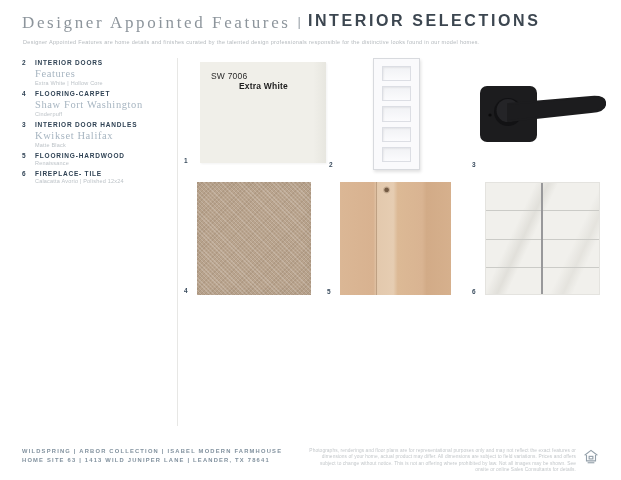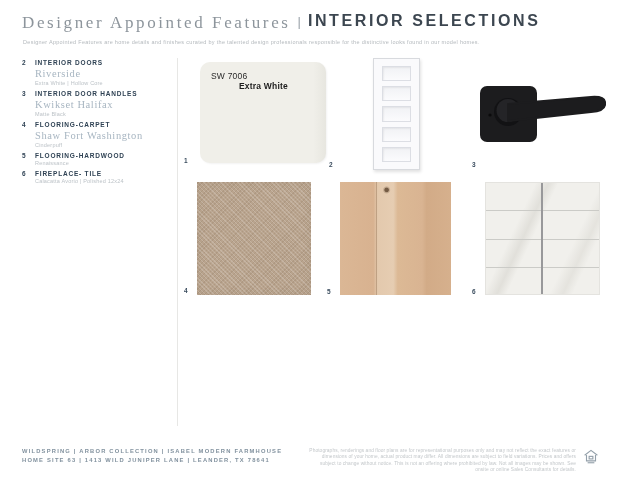--- a/index.html
+++ b/index.html
@@ -41,21 +41,21 @@
   .v-divider { position:absolute; left:177px; top:58px; width:1px; height:368px; background:#e7e7e5; }
 
   
   .swatch-num { position:absolute; font-size:6.5px; font-weight:bold; color:#3a4c5e; }
 
   .paint-chip {
     position:absolute; left:200px; top:62px; width:126px; height:101px;
     background-color:#f0efe9;
     background-image:linear-gradient(to right, rgba(0,0,0,0) 90%, rgba(90,90,70,0.06) 100%);
     box-shadow:1px 1px 2px rgba(0,0,0,0.05);
-    padding:9px 0 0 11px; box-sizing:border-box;border-radius:10px;
+    padding:9px 0 0 11px; box-sizing:border-box;
   }
   .paint-line1 { font-size:8.5px; color:#2a2a2a; letter-spacing:0.2px; line-height:10px; }
   .paint-line2 { font-size:8.5px; color:#1d1d1d; font-weight:bold; letter-spacing:0.2px; line-height:11px;margin-left:28px; }
 
   .door {
     position:absolute; left:373px; top:58px; width:47px; height:112px; box-sizing:border-box;
     background:#fafafc; border:1px solid #d8dade; box-shadow:1px 2px 3px rgba(0,0,0,0.12);
     display:flex; flex-direction:column; gap:5px; padding:7px 8px;
   }
   .door-panel {
@@ -113,40 +113,40 @@
 <div class="subtitle">Designer Appointed Features are home details and finishes curated by the talented design professionals responsible for the distinctive looks found in our model homes.</div>
 
 <div class="sidebar">
 
 
   <div class="sel-item">
     <div class="sel-head">
       <span class="sel-num">2</span>
       <span class="sel-cat">INTERIOR DOORS</span>
     </div>
-    <div class="sel-brand">Riverside</div>
+    <div class="sel-brand">Features</div>
     <div class="sel-detail">Extra White | Hollow Core</div>
+  </div>
+
+  <div class="sel-item">
+    <div class="sel-head">
+      <span class="sel-num">4</span>
+      <span class="sel-cat">FLOORING-CARPET</span>
+    </div>
+    <div class="sel-brand">Shaw Fort Washington</div>
+    <div class="sel-detail">Cinderpuff</div>
   </div>
 
   <div class="sel-item">
     <div class="sel-head">
       <span class="sel-num">3</span>
       <span class="sel-cat">INTERIOR DOOR HANDLES</span>
     </div>
     <div class="sel-brand">Kwikset Halifax</div>
     <div class="sel-detail">Matte Black</div>
-  </div>
-
-  <div class="sel-item">
-    <div class="sel-head">
-      <span class="sel-num">4</span>
-      <span class="sel-cat">FLOORING-CARPET</span>
-    </div>
-    <div class="sel-brand">Shaw Fort Washington</div>
-    <div class="sel-detail">Cinderpuff</div>
   </div>
 
   <div class="sel-item">
     <div class="sel-head">
       <span class="sel-num">5</span>
       <span class="sel-cat">FLOORING-HARDWOOD</span>
     </div>
     <div class="sel-detail">Renaissance</div>
   </div>
 

